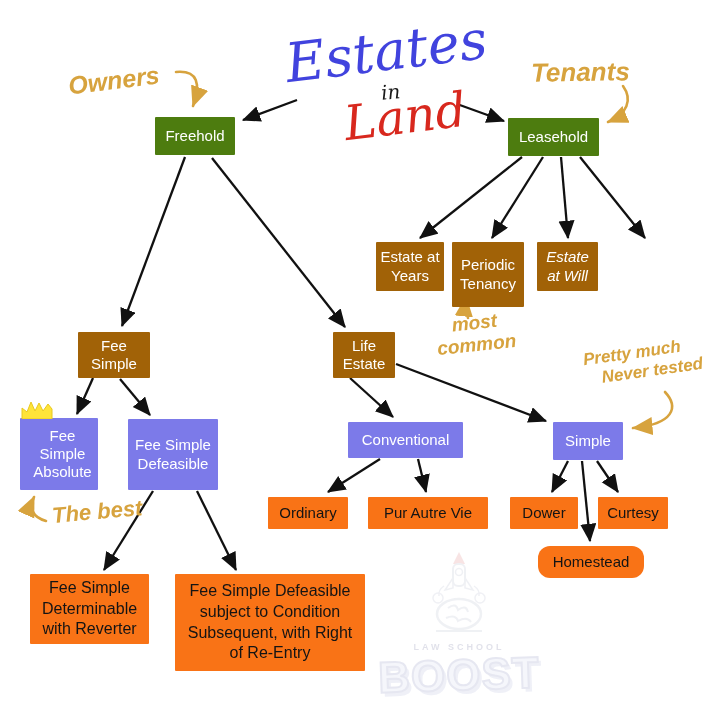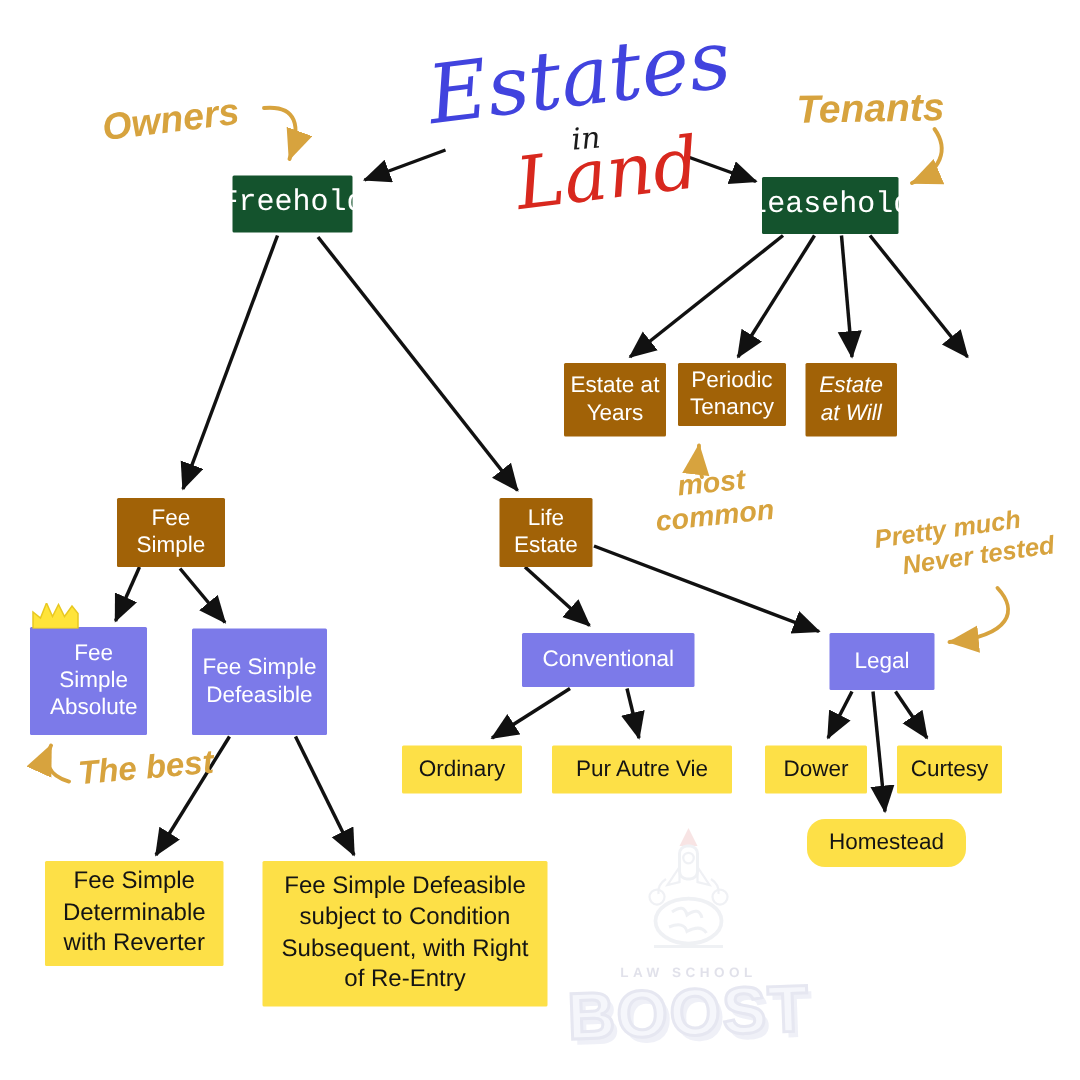--- a/index.html
+++ b/index.html
@@ -2,24 +2,24 @@
 <html><head>
 <meta charset="utf-8">
 <style>
   html,body{margin:0;padding:0;}
   body{width:720px;height:720px;position:relative;background:#ffffff;overflow:hidden;
        font-family:"Liberation Sans",sans-serif;}
   #canvas{position:absolute;inset:0;width:720px;height:720px;}
   svg.overlay{position:absolute;left:0;top:0;z-index:1;}
   .node{position:absolute;z-index:2;display:flex;align-items:center;justify-content:center;
         text-align:center;line-height:1.22;border-radius:1px;padding:2px 4px;box-sizing:border-box;}
-  .lvl1{background:#14532d;color:#ffffff;font-size:20px;font-family:Liberation Mono, monospace;}
+  .lvl1{background:#4d7c0f;color:#ffffff;font-size:15px;}
   .lvl2{background:#a16207;color:#ffffff;font-size:15px;}
   .lvl3{background:#7c7ae9;color:#ffffff;font-size:15px;}
-  .lvl4{background:#fde047;color:#141414;font-size:15px;}
+  .lvl4{background:#f97316;color:#141414;font-size:15px;}
   .big4{font-size:16px;line-height:1.3;}
   .hand{position:absolute;z-index:3;color:#d7a33e;font-style:italic;font-weight:600;
         font-family:"Liberation Sans",sans-serif;white-space:nowrap;}
   .script{position:absolute;z-index:3;font-family:"DejaVu Serif",serif;font-style:italic;
           white-space:nowrap;}
   .crown{position:absolute;z-index:4;}
   .watermark{position:absolute;left:377px;top:548px;width:164px;z-index:0;text-align:center;
              opacity:0.55;}
   .wm-tag{font-size:9px;font-weight:bold;letter-spacing:3px;color:#c9cada;margin-top:2px;}
   .wm-brand{font-size:44px;font-weight:bold;letter-spacing:1px;color:#eef0f8;
@@ -93,21 +93,21 @@
   <div class="node lvl1" style="left:155px;top:117px;width:80px;height:38px;">
       <span>Freehold</span>
     </div>
   <div class="node lvl1" style="left:508px;top:118px;width:91px;height:38px;">
       <span>Leasehold</span>
     </div>
 
   <div class="node lvl2" style="left:376px;top:242px;width:68px;height:49px;">
       <span>Estate at Years</span>
     </div>
-  <div class="node lvl2" style="left:452px;top:242px;width:72px;height:42px;">
+  <div class="node lvl2" style="left:452px;top:242px;width:72px;height:65px;">
       <span>Periodic Tenancy</span>
     </div>
   <div class="node lvl2" style="left:537px;top:242px;width:61px;height:49px;font-style:italic;">
       <span>Estate at Will</span>
     </div>
 
   <div class="node lvl2" style="left:78px;top:332px;width:72px;height:46px;padding:2px 10px;">
       <span>Fee Simple</span>
     </div>
   <div class="node lvl2" style="left:333px;top:332px;width:62px;height:46px;">
@@ -117,21 +117,21 @@
   <div class="node lvl3" style="left:20px;top:418px;width:78px;height:72px;padding-left:11px;">
       <span>Fee Simple Absolute</span>
     </div>
   <div class="node lvl3" style="left:128px;top:419px;width:90px;height:71px;align-items:center;">
       <span>Fee Simple Defeasible</span>
     </div>
   <div class="node lvl3" style="left:348px;top:422px;width:115px;height:36px;">
       <span>Conventional</span>
     </div>
   <div class="node lvl3" style="left:553px;top:422px;width:70px;height:38px;">
-      <span>Legal</span>
+      <span>Simple</span>
     </div>
 
   <div class="node lvl4" style="left:268px;top:497px;width:80px;height:32px;">
       <span>Ordinary</span>
     </div>
   <div class="node lvl4" style="left:368px;top:497px;width:120px;height:32px;">
       <span>Pur Autre Vie</span>
     </div>
   <div class="node lvl4" style="left:510px;top:497px;width:68px;height:32px;">
       <span>Dower</span>

